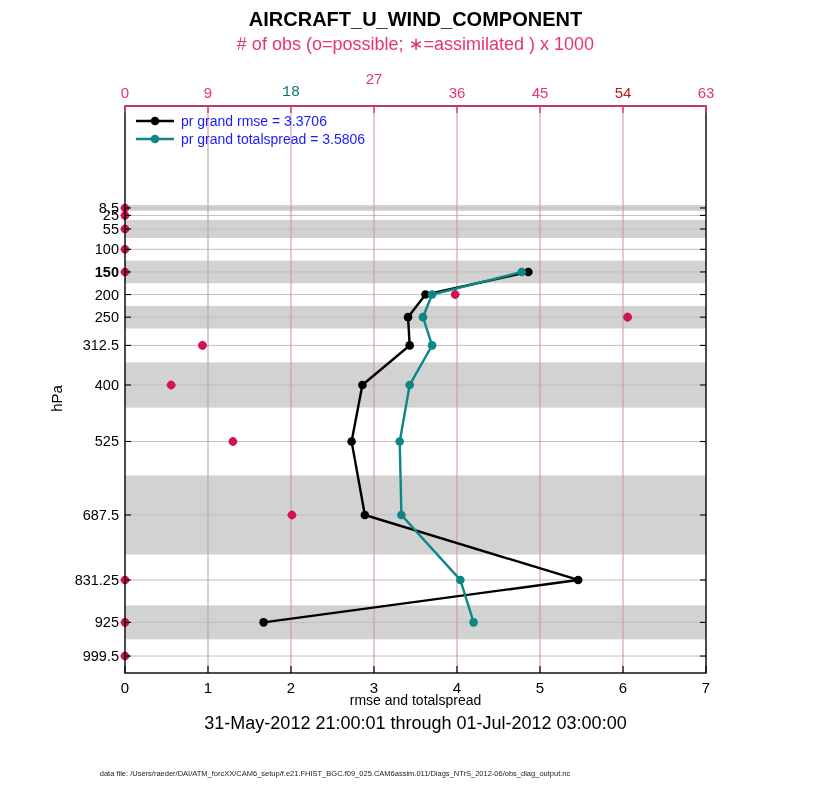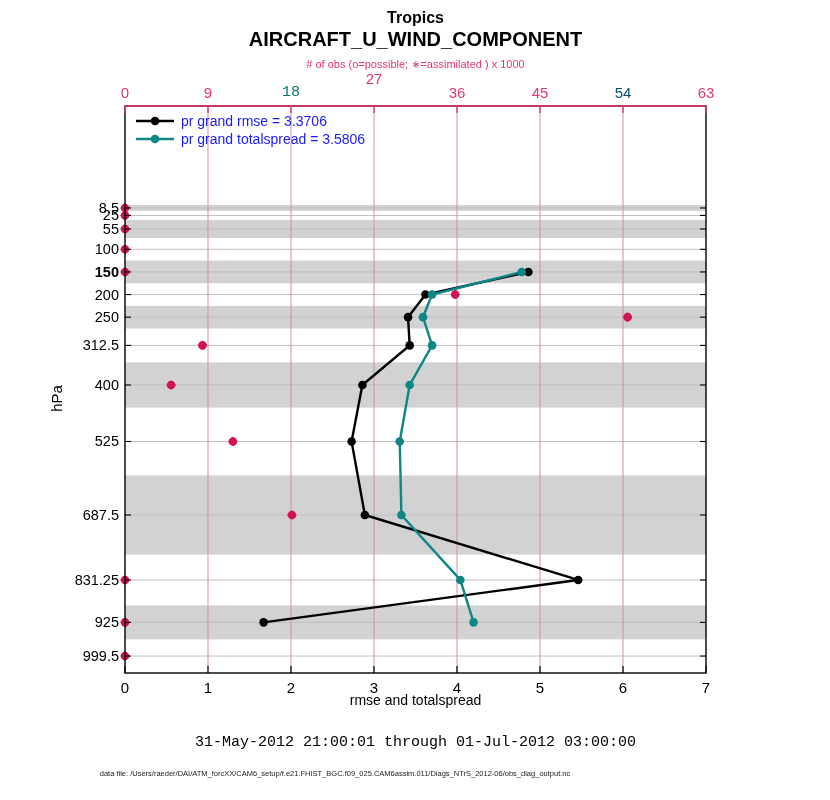--- a/index.html
+++ b/index.html
@@ -3,54 +3,53 @@
 <meta charset="utf-8">
 <style>
   html,body{margin:0;padding:0;background:#ffffff;}
   .fig{
     position:relative;width:830px;height:800px;background:#fff;
     font-family:"Liberation Sans", sans-serif;color:#000;overflow:hidden;
   }
   .title-block{position:absolute;left:125px;top:8px;width:581px;text-align:center;}
   .t-region{font-size:16px;font-weight:bold;line-height:20px;}
   .t-var{font-size:20px;font-weight:bold;line-height:22px;}
-  .t-obs{font-size:11px;line-height:24px;margin-top:2px;}
+  .t-obs{font-size:18px;line-height:24px;margin-top:2px;}
   .axlabel{position:absolute;font-size:15px;white-space:nowrap;}
   .plot{position:absolute;left:125px;top:106px;width:581px;height:567px;}
   .plot svg{overflow:visible;display:block;}
   .legend{position:absolute;left:136px;top:112px;}
   .legend-row{display:flex;align-items:center;height:18px;}
   .legend-row svg{overflow:visible;}
   .legend-label{font-size:14px;margin-left:7px;white-space:nowrap;}
   .ylab{position:absolute;font-size:14.5px;white-space:nowrap;transform:translateY(-50%);}
   .hpa{position:absolute;left:36px;top:390px;font-size:15px;transform:rotate(-90deg);transform-origin:center;width:40px;text-align:center;}
   .xcaption{position:absolute;left:125px;width:581px;text-align:center;white-space:nowrap;}
   .xlabel-main{top:692px;font-size:14px;}
-  .date-line{top:734px;font-size:15px;font-family:Liberation Mono, monospace;}
+  .date-line{top:713px;font-size:18px;}
   .footer{position:absolute;left:0;top:769px;width:670px;text-align:center;font-size:7.5px;color:#222;}
 </style>
 </head>
 <body>
 
 <div class="fig">
 
   <div class="title-block">
-    <div class="t-region">Tropics</div>
     <div class="t-var">AIRCRAFT_U_WIND_COMPONENT</div>
     <div class="t-obs" style="color: rgb(229, 53, 109);"># of obs (o=possible; ∗=assimilated ) x 1000</div>
   </div>
 
   <div id="top-labels">
       <span class="axlabel" style="left: 125px; top: 84px; transform: translateX(-50%); color: rgb(229, 53, 109);">0</span>
       <span class="axlabel" style="left: 208px; top: 84px; transform: translateX(-50%); color: rgb(229, 53, 109);">9</span>
       <span class="axlabel" style="left: 291px; top: 84px; transform: translateX(-50%); color: #0f766e; font-family: Liberation Mono, monospace;">18</span>
       <span class="axlabel" style="left: 374px; top: 70px; transform: translateX(-50%); color: rgb(229, 53, 109);">27</span>
       <span class="axlabel" style="left: 457px; top: 84px; transform: translateX(-50%); color: rgb(229, 53, 109);">36</span>
       <span class="axlabel" style="left: 540px; top: 84px; transform: translateX(-50%); color: rgb(229, 53, 109);">45</span>
-      <span class="axlabel" style="left: 623px; top: 84px; transform: translateX(-50%); color: #0c4a6e;">54</span>
+      <span class="axlabel" style="left: 623px; top: 84px; transform: translateX(-50%); color: #b91c1c;">54</span>
       <span class="axlabel" style="left: 706px; top: 84px; transform: translateX(-50%); color: rgb(229, 53, 109);">63</span>
     </div>
 
   <div class="plot">
     <svg id="plot-svg" width="581" height="567" viewBox="0 0 581 567">
         <rect x="0" y="99.02153110047847" width="581" height="5.87799043062202" fill="#d2d2d2"></rect>
         <rect x="0" y="113.94258373205741" width="581" height="18.086124401913878" fill="#d2d2d2"></rect>
         <rect x="0" y="154.63636363636363" width="581" height="22.60765550239236" fill="#d2d2d2"></rect>
         <rect x="0" y="199.85167464114835" width="581" height="22.607655502392305" fill="#d2d2d2"></rect>
         <rect x="0" y="256.37081339712915" width="581" height="45.21531100478472" fill="#d2d2d2"></rect>

